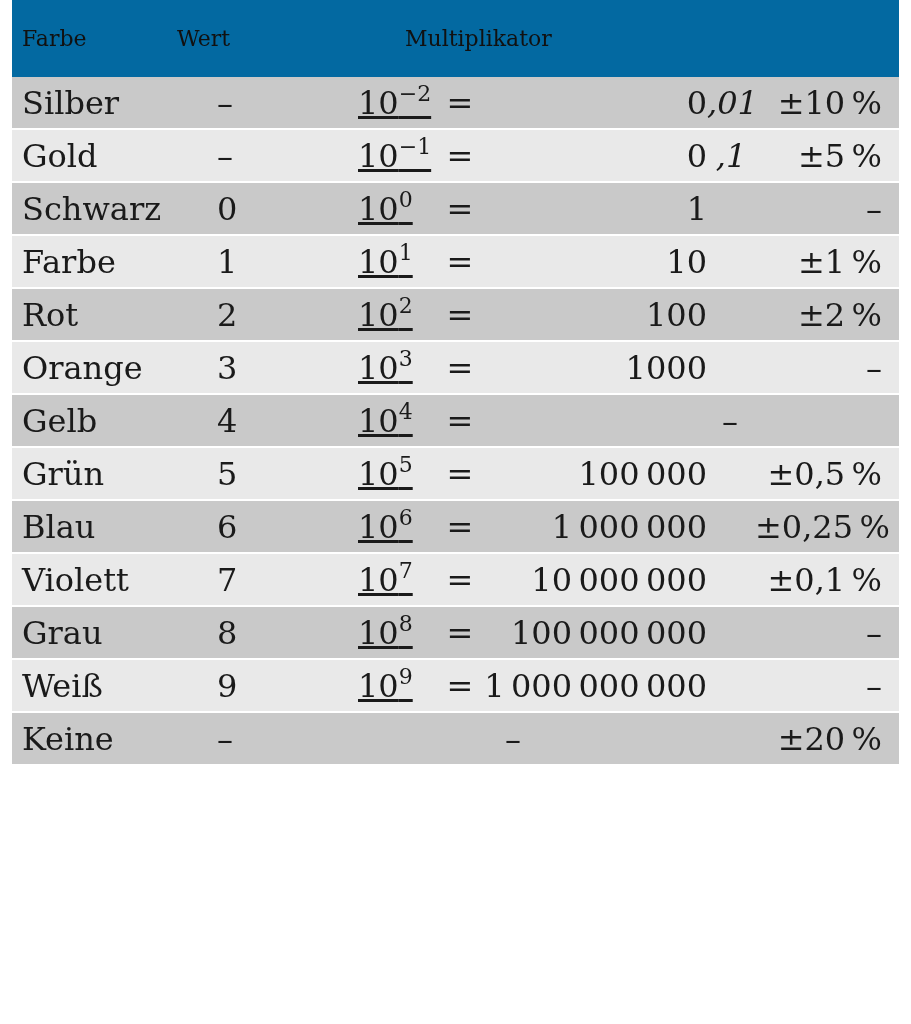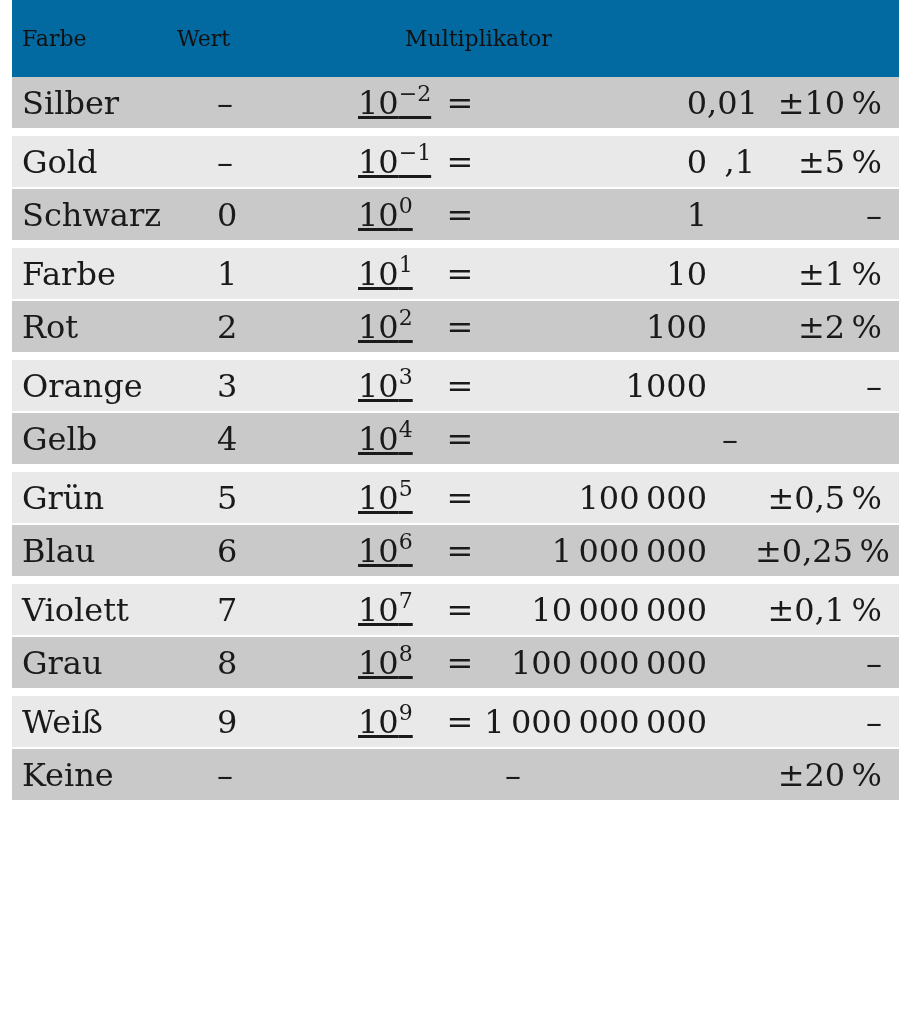--- a/index.html
+++ b/index.html
@@ -33,33 +33,33 @@
   .h-farbe { padding-left: 10px; }
   .h-wert  { }
   .h-mult  { grid-column: 3 / 8; padding-left: 57px; }
   .rows { display: flex; flex-direction: column; gap: 2px; }
   .row {
     height: 51px;
     font-size: 32px;
     line-height: 1;
   }
   .row.dark  { background: var(--row-dark, #c9c9c9); }
-  .row.light { background: var(--row-light, #e9e9e9); margin-top: 6px; }
+  .row.light { background: var(--row-light, #e9e9e9); }
   .c-farbe { padding-left: 10px; white-space: nowrap; }
   .c-wert  { padding-left: 40px; }
   .c-mult  { padding-left: 10px; white-space: nowrap; text-decoration: underline; }
   .c-mult .sup {
     font-size: 22px;
     position: relative;
     top: -13px;
     letter-spacing: 0;
   }
   .c-eq  { text-align: center; }
   .c-int { text-align: right; white-space: nowrap; }
-  .c-dec { text-align: right; white-space: nowrap; }
+  .c-dec { text-align: center; white-space: nowrap; font-style: italic; }
   .c-tol { text-align: right; padding-right: 17px; white-space: nowrap; }
   .c-nomult {
     position: absolute;
     left: 493px;
     top: 50%;
     transform: translateY(-50%);
   }
   .hidden { visibility: hidden; }
 </style>
 </head>

